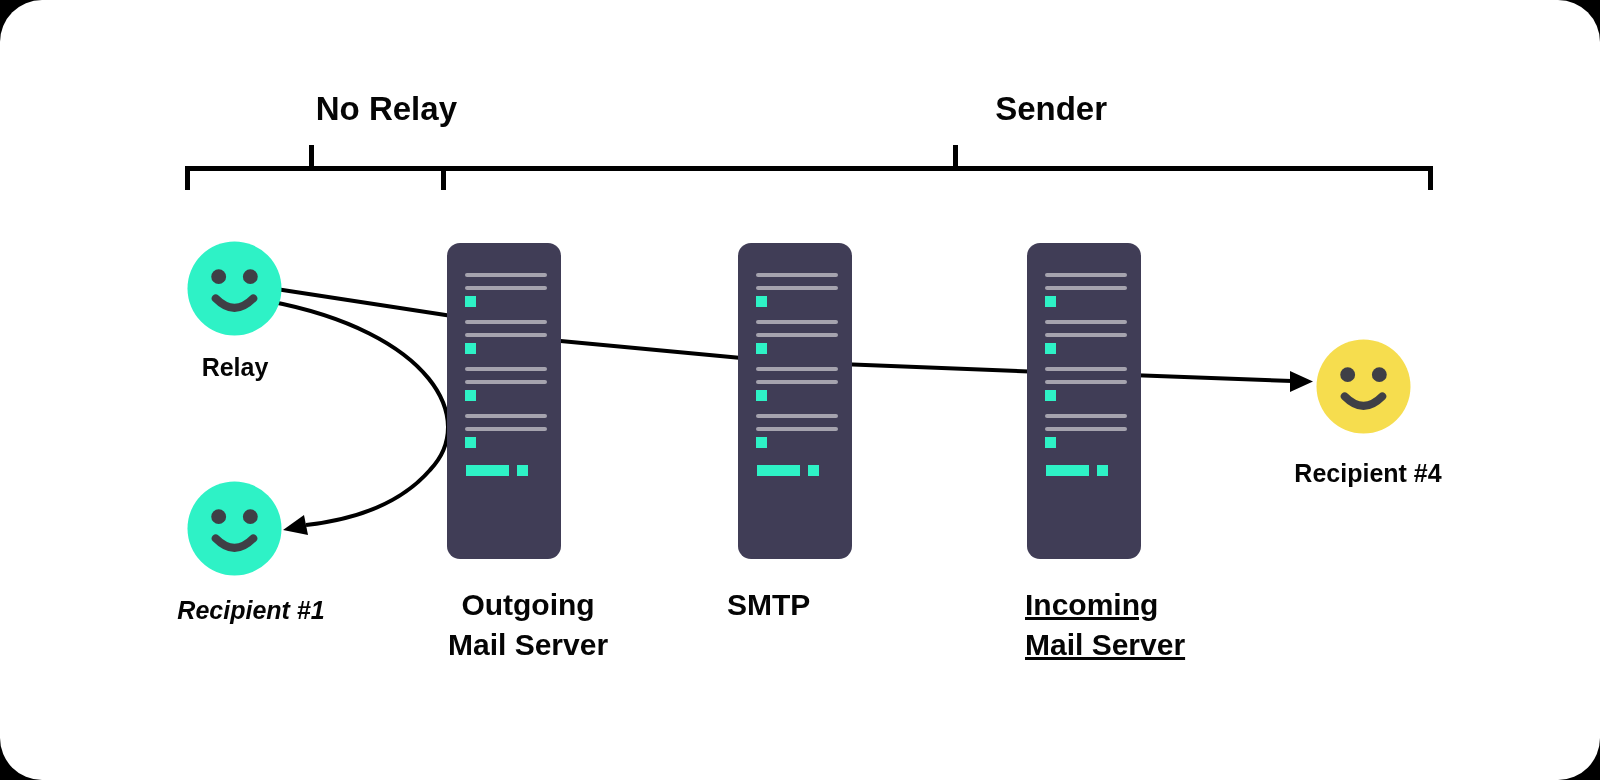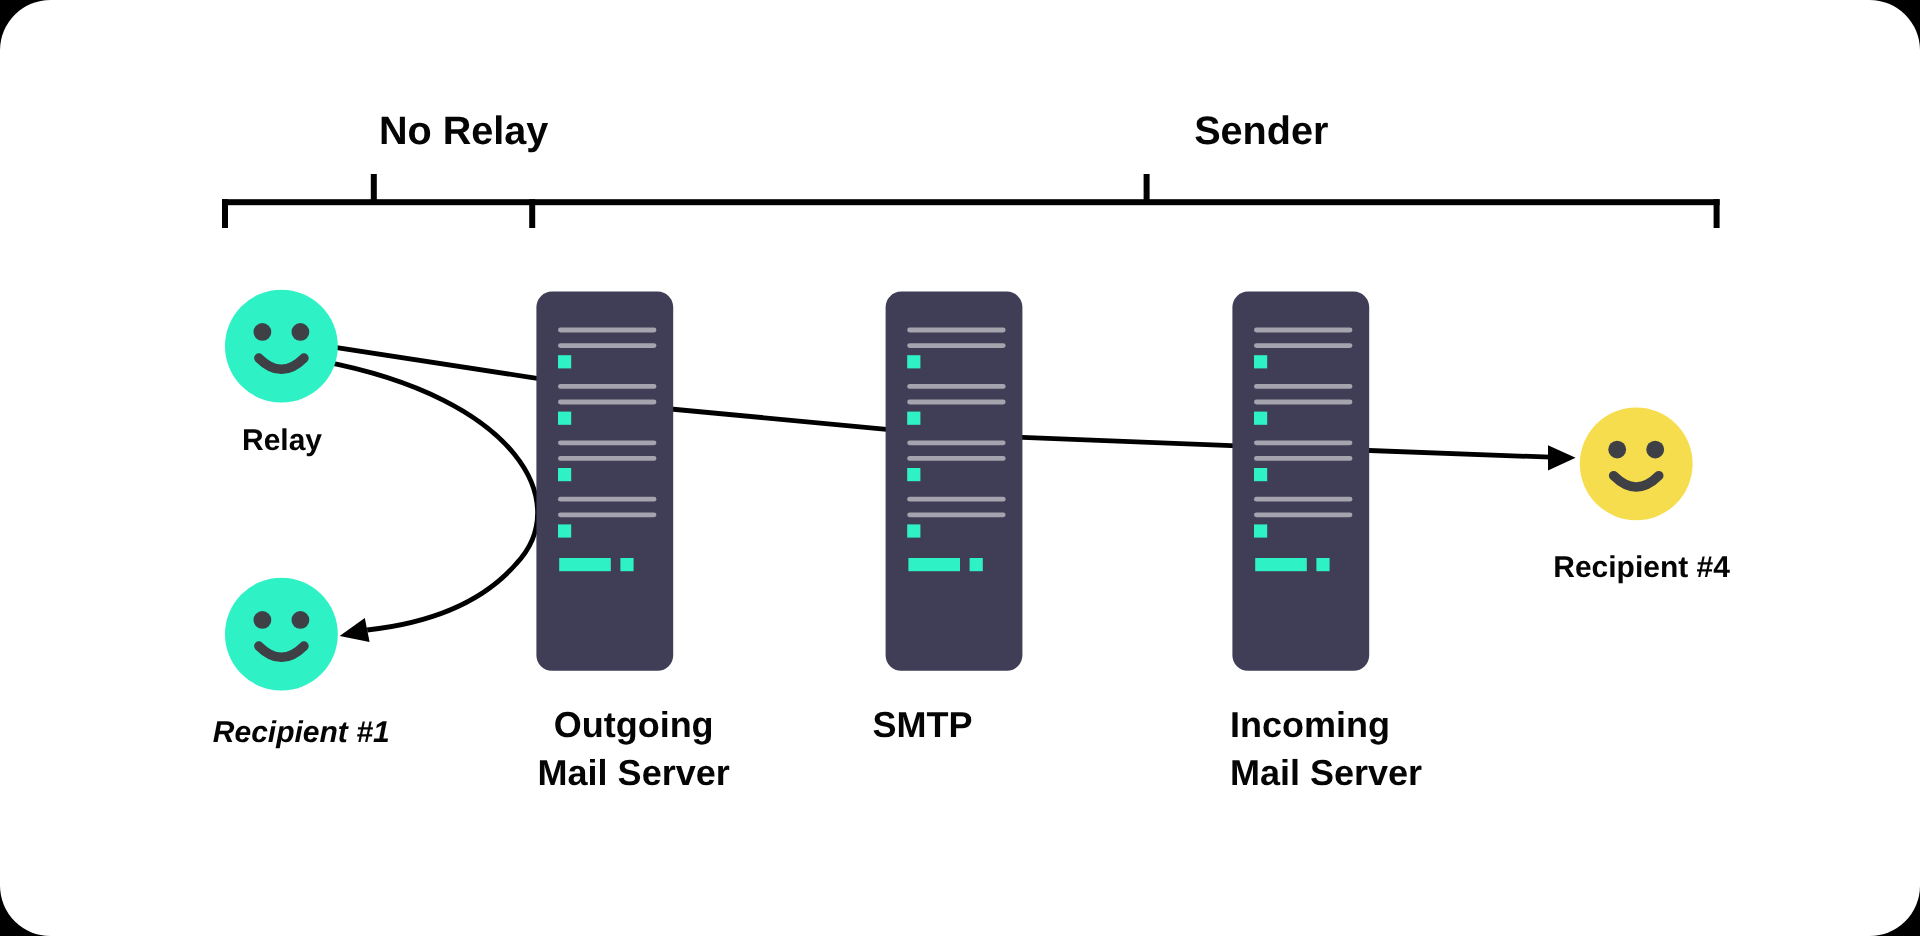--- a/index.html
+++ b/index.html
@@ -38,21 +38,21 @@
   #rack-smtp{left:738px;}
   #rack-incoming{left:1027px;}
   .stripe{position:absolute;left:18px;width:82px;height:4px;background:#a5a3ae;border-radius:2px;}
   .chip{position:absolute;left:18px;width:11px;height:11px;background:#2ef2c6;}
   .bar{position:absolute;left:19px;width:43px;height:11px;background:#2ef2c6;}
 
   .server-label{position:absolute;top:585px;z-index:2;font-size:30px;font-weight:bold;
                 color:#050505;line-height:40px;}
   #label-outgoing{left:448px;text-align:center;}
   #label-smtp{left:727px;}
-  #label-incoming{left:1025px;}
+  #label-incoming{left:1025px;text-decoration:underline;}
 </style>
 </head>
 <body>
 
 <div class="card">
 
   <svg class="wires" width="1600" height="780" viewBox="0 0 1600 780">
 
     <path d="M263 287 L465 318" stroke="#000" stroke-width="4" fill="none"></path>
     <path d="M550 340 L752 359" stroke="#000" stroke-width="4" fill="none"></path>

